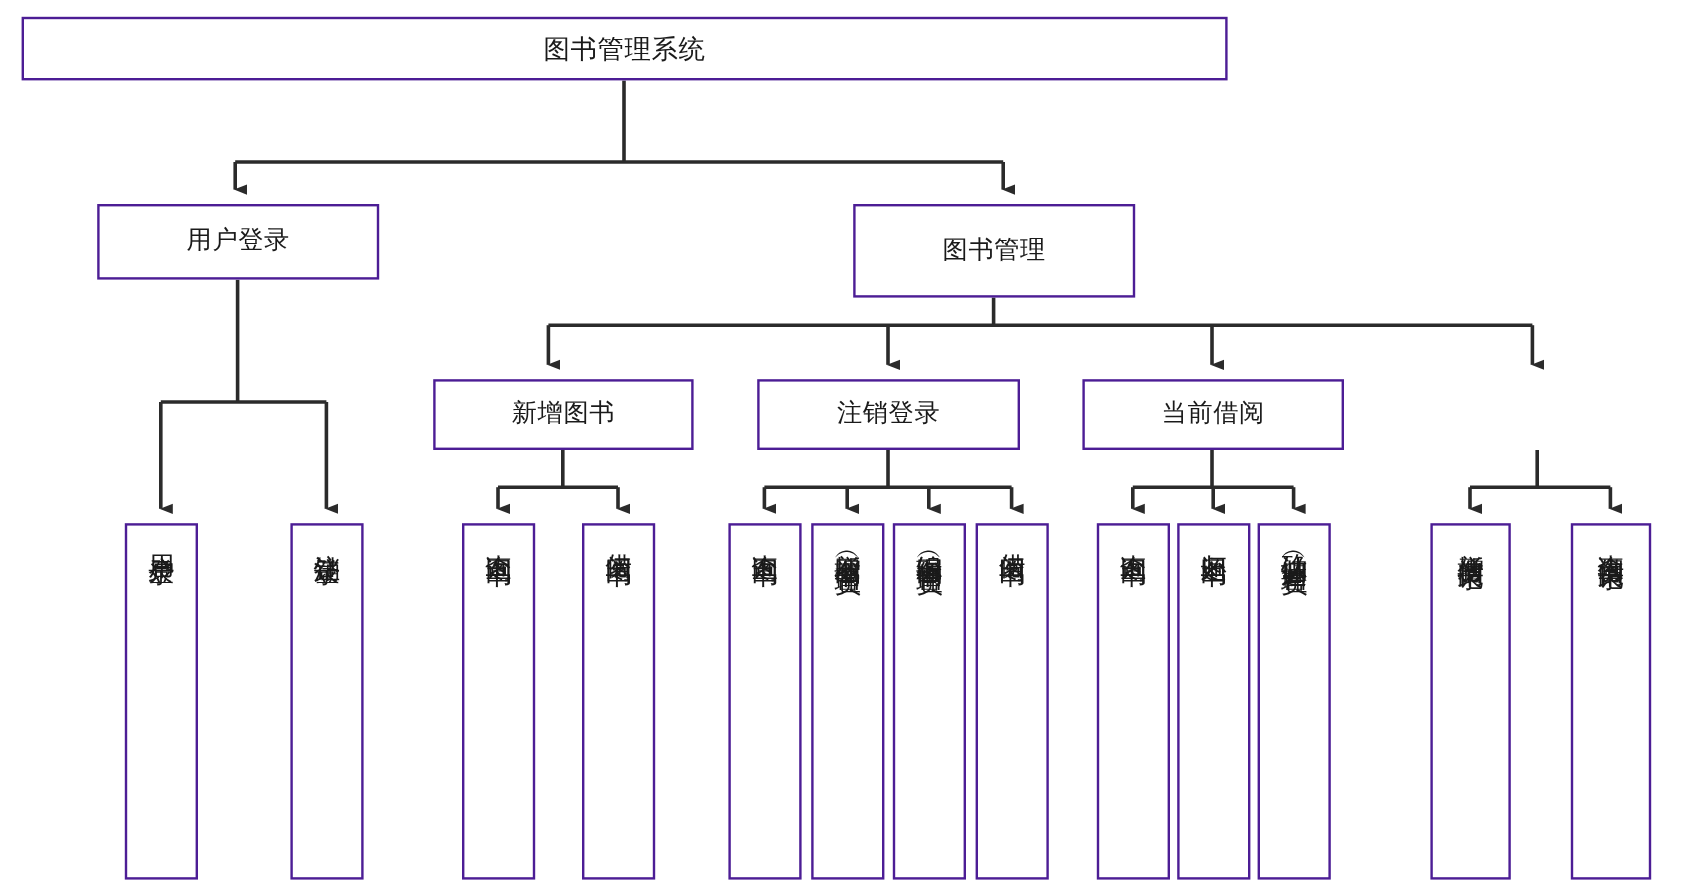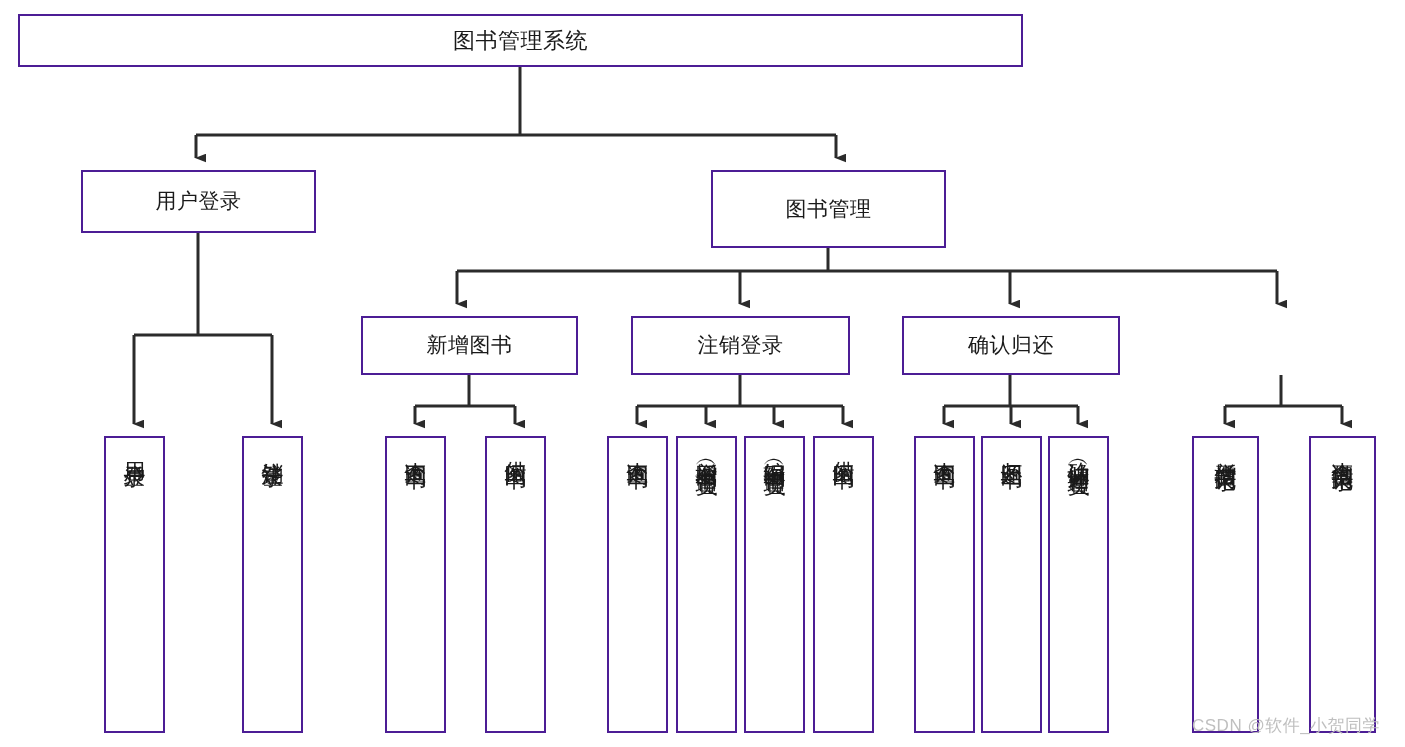--- a/index.html
+++ b/index.html
@@ -140,21 +140,21 @@
 
   <div class="node h" style="left:361px; top:316px; width:217px; height:59px;">
     <span class="label">新增图书</span>
   </div>
 
   <div class="node h" style="left:631px; top:316px; width:219px; height:59px;">
     <span class="label">注销登录</span>
   </div>
 
   <div class="node h" style="left:902px; top:316px; width:218px; height:59px;">
-    <span class="label">确认归还</span>
+    <span class="label">当前借阅</span>
   </div>
 
 
   <div class="node v" style="left:104px; top:436px; width:61px; height:297px;">
     <span class="label">用户登录</span>
   </div>
 
   <div class="node v" style="left:242px; top:436px; width:61px; height:297px;">
     <span class="label">注销登录</span>
   </div>
@@ -196,15 +196,14 @@
   </div>
 
   <div class="node v" style="left:1192px; top:436px; width:67px; height:297px;">
     <span class="label">新增借阅记录</span>
   </div>
 
   <div class="node v" style="left:1309px; top:436px; width:67px; height:297px;">
     <span class="label">查询借阅记录</span>
   </div>
 
-  <div class="watermark" style="left:1192px; top:714px;">CSDN @软件_小贺同学</div>
 
 </div>
 
 </body></html>

